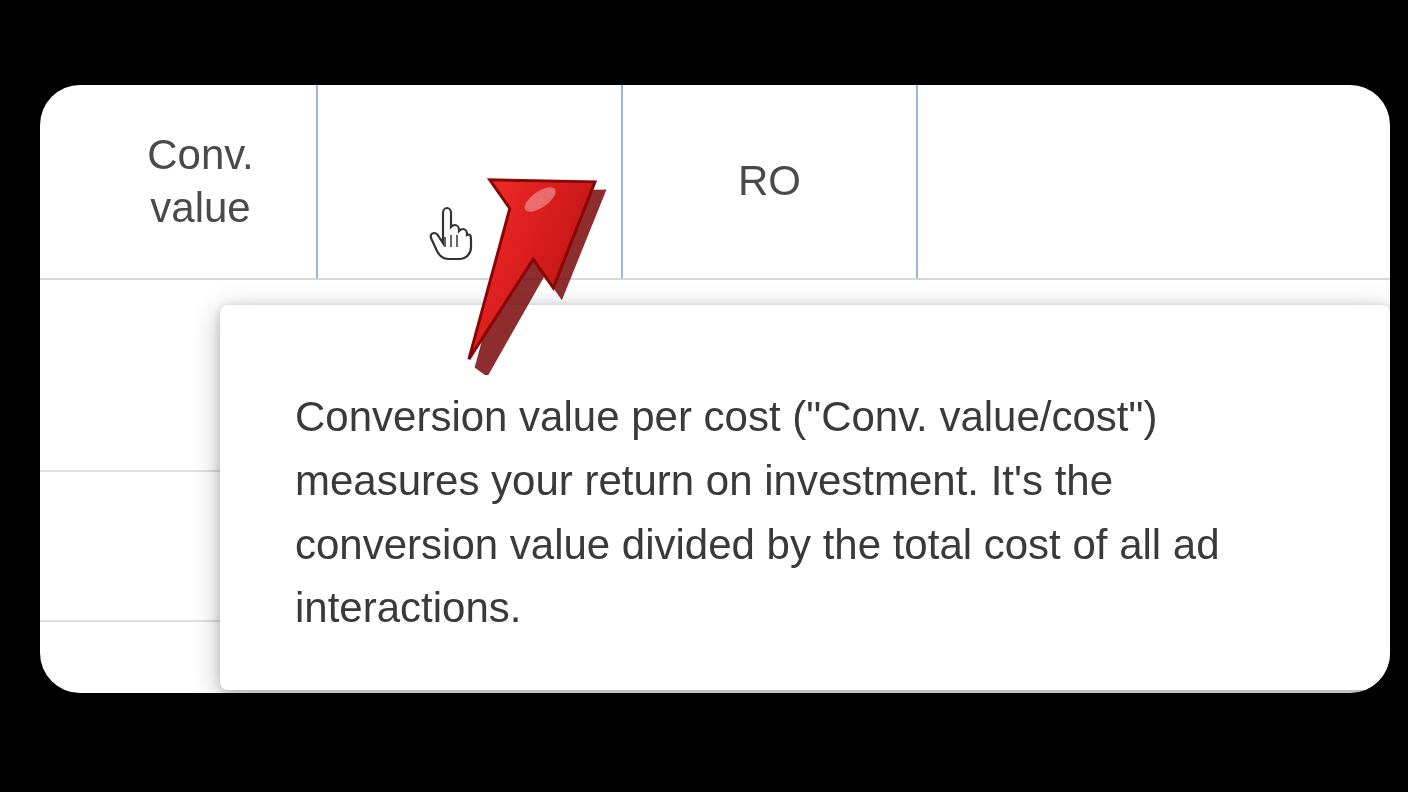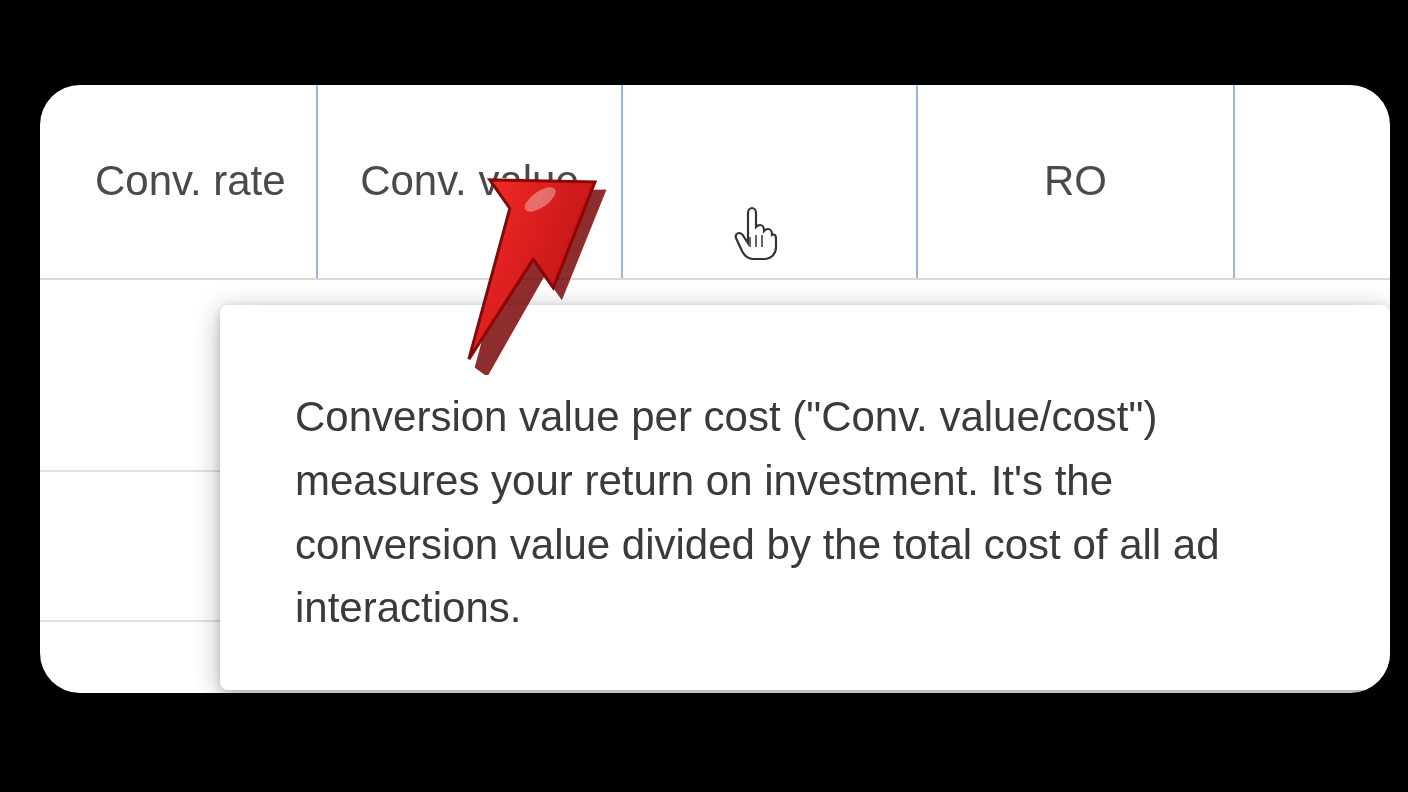--- a/index.html
+++ b/index.html
@@ -88,23 +88,20 @@
       z-index: 5;
       pointer-events: none;
     }
   </style>
 </head>
 <body>
 
 <div class="panel">
   <div class="header-row">
     <div class="header-cell">
-      <span>Conv. rate</span>
-    </div>
-    <div class="header-cell">
       <span>Conv. value</span>
     </div>
     <div class="header-cell">
       <span class="cursor-icon">
         <svg width="50" height="56" viewBox="0 0 50 56">
           <path d="M20 8 C20 5 22 3 24 3 C26 3 28 5 28 8 L28 22 C28 22 30 20 32 20 C34 20 36 22 36 25 L36 26 C36 26 38 24 40 24 C42 24 44 26 44 29 L44 30 C44 30 46 29 47 30 C48 31 48 33 48 35 L48 42 C48 48 44 54 36 54 L26 54 C20 54 16 50 14 46 L8 33 C7 30 9 28 11 28 C13 28 15 30 16 32 L20 38 Z" fill="#fff" stroke="#333" stroke-width="2.2"></path>
           <line x1="22" y1="32" x2="22" y2="42" stroke="#333" stroke-width="1.5"></line>
           <line x1="28" y1="30" x2="28" y2="42" stroke="#333" stroke-width="1.5"></line>
           <line x1="34" y1="30" x2="34" y2="42" stroke="#333" stroke-width="1.5"></line>
         </svg>

